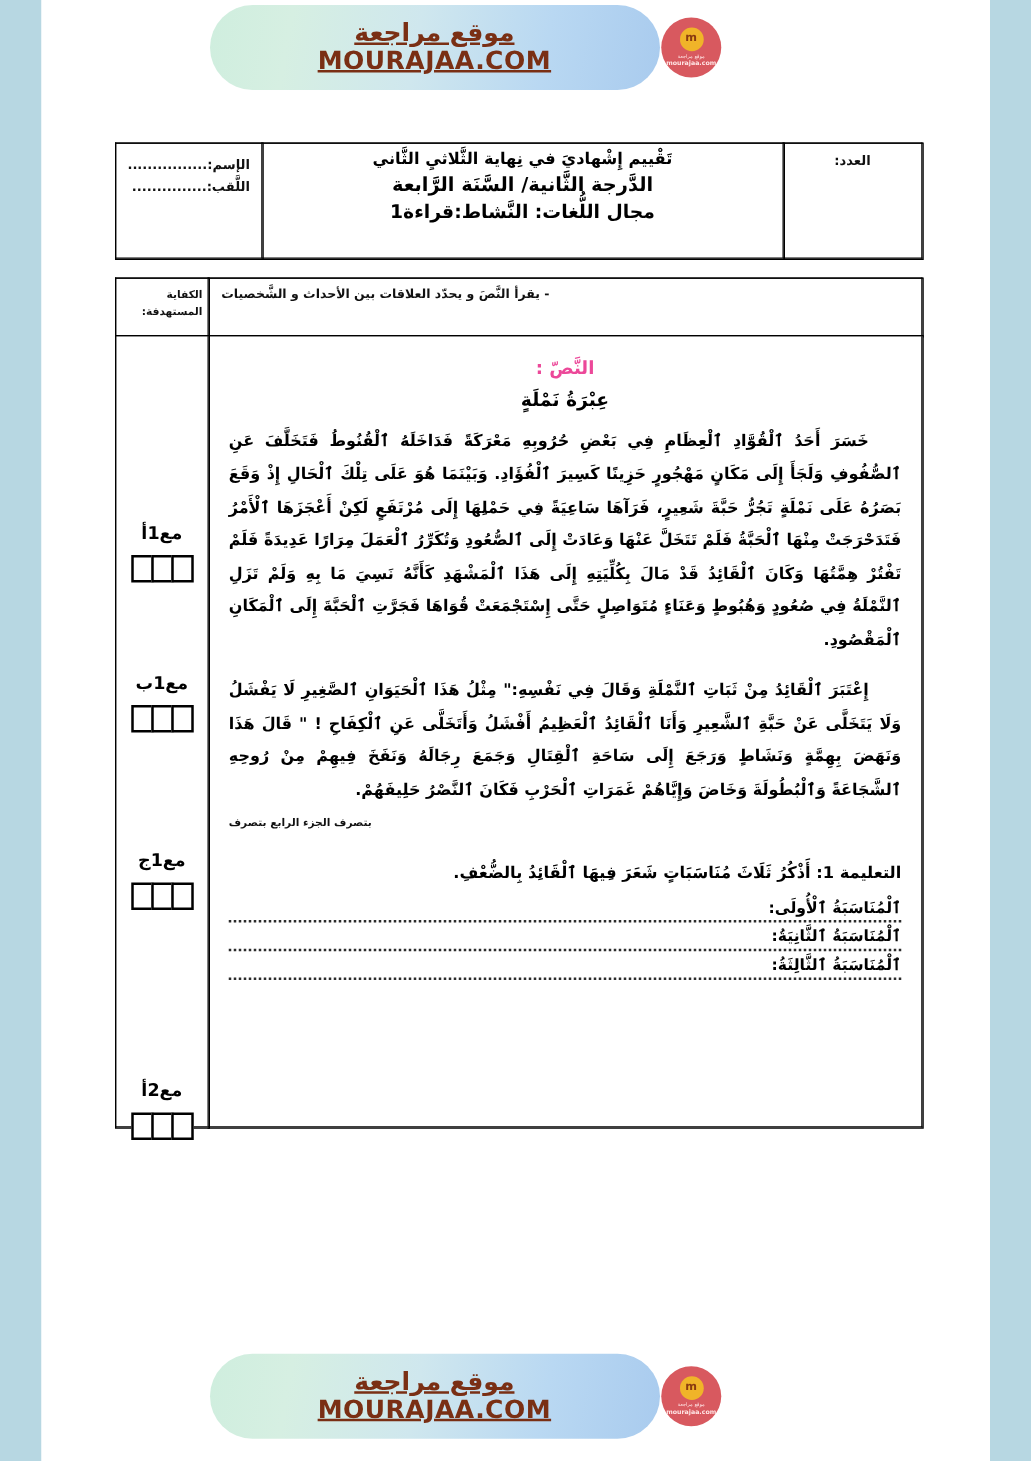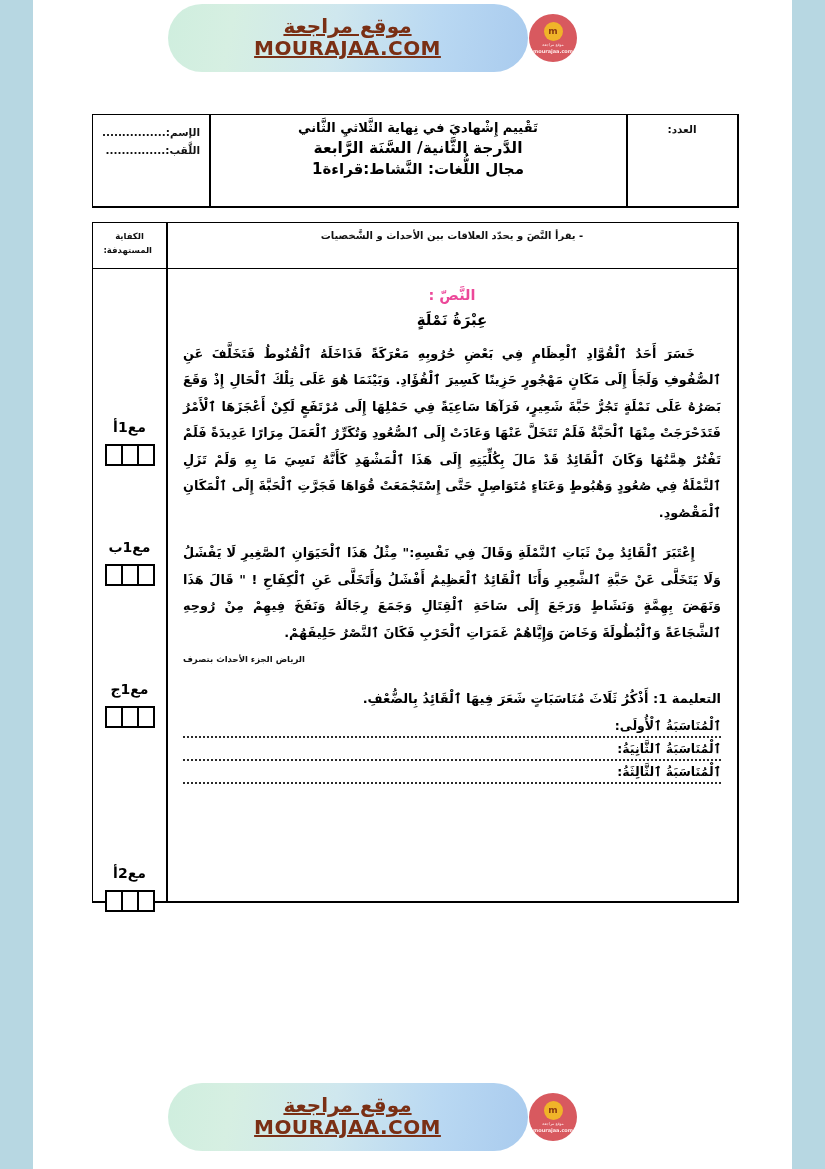--- a/index.html
+++ b/index.html
@@ -105,28 +105,28 @@
   
   .main-table {
     left: 92px; top: 222px;
     width: 645px; height: 680px;
     table-layout: fixed;
   }
   .col-comp { width: 74px; }
   .col-body { width: 571px; }
 
   .comp-head {
-    padding: 6px 14px; text-align: center;
+    padding: 6px 4px; 
     font-size: 8.5px; font-weight: bold; color: #111; line-height: 1.7;
     height: 46px;
   }
   .comp-body { padding: 0; vertical-align: top; }
 
   .obj-cell {
-    padding: 7px 10px; text-align: center; height: 46px;
+    padding: 7px 10px; text-align: left; height: 46px;
     font-size: 10px; font-weight: bold; color: #111;
   }
 
   
   .comp-stack { position: relative; width: 100%; height: 100%; }
   .comp-item { position: absolute; left: 0; width: 100%; text-align: center; }
   .comp-code {
     font-size: 14px; font-weight: bold; color: #000;
     margin-bottom: 9px; direction: rtl;
   }
@@ -239,21 +239,21 @@
     </tr>
     <tr>
       <td class="col-body comp-body">
         <div class="body-inner">
 
           <div class="lbl-nass">النَّصّ :</div>
           <div class="passage-title">عِبْرَةُ نَمْلَةٍ</div>
 
           <p class="para p1">خَسَرَ أَحَدُ ٱلْقُوَّادِ ٱلْعِظَامِ فِي بَعْضِ حُرُوبِهِ مَعْرَكَةً فَدَاخَلَهُ ٱلْقُنُوطُ فَتَخَلَّفَ عَنِ ٱلصُّفُوفِ وَلَجَأَ إِلَى مَكَانٍ مَهْجُورٍ حَزِينًا كَسِيرَ ٱلْفُؤَادِ. وَبَيْنَمَا هُوَ عَلَى تِلْكَ ٱلْحَالِ إِذْ وَقَعَ بَصَرُهُ عَلَى نَمْلَةٍ تَجُرُّ حَبَّةَ شَعِيرٍ، فَرَآهَا سَاعِيَةً فِي حَمْلِهَا إِلَى مُرْتَفَعٍ لَكِنْ أَعْجَزَهَا ٱلْأَمْرُ فَتَدَحْرَجَتْ مِنْهَا ٱلْحَبَّةُ فَلَمْ تَتَخَلَّ عَنْهَا وَعَادَتْ إِلَى ٱلصُّعُودِ وَتُكَرِّرُ ٱلْعَمَلَ مِرَارًا عَدِيدَةً فَلَمْ تَفْتُرْ هِمَّتُهَا وَكَانَ ٱلْقَائِدُ قَدْ مَالَ بِكُلِّيَتِهِ إِلَى هَذَا ٱلْمَشْهَدِ كَأَنَّهُ نَسِيَ مَا بِهِ وَلَمْ تَزَلِ ٱلنَّمْلَةُ فِي صُعُودٍ وَهُبُوطٍ وَعَنَاءٍ مُتَوَاصِلٍ حَتَّى إِسْتَجْمَعَتْ قُوَاهَا فَجَرَّتِ ٱلْحَبَّةَ إِلَى ٱلْمَكَانِ ٱلْمَقْصُودِ.</p>
           <p class="para p2">إِعْتَبَرَ ٱلْقَائِدُ مِنْ ثَبَاتِ ٱلنَّمْلَةِ وَقَالَ فِي نَفْسِهِ:" مِثْلُ هَذَا ٱلْحَيَوَانِ ٱلصَّغِيرِ لَا يَفْشَلُ وَلَا يَتَخَلَّى عَنْ حَبَّةِ ٱلشَّعِيرِ وَأَنَا ٱلْقَائِدُ ٱلْعَظِيمُ أَفْشَلُ وَأَتَخَلَّى عَنِ ٱلْكِفَاحِ ! " قَالَ هَذَا وَنَهَضَ بِهِمَّةٍ وَنَشَاطٍ وَرَجَعَ إِلَى سَاحَةِ ٱلْقِتَالِ وَجَمَعَ رِجَالَهُ وَنَفَخَ فِيهِمْ مِنْ رُوحِهِ ٱلشَّجَاعَةً وَٱلْبُطُولَةَ وَخَاضَ وَإِيَّاهُمْ غَمَرَاتِ ٱلْحَرْبِ فَكَانَ ٱلنَّصْرُ حَلِيفَهُمْ.</p>
-          <div class="source">الرياض الجزء الأحداث بتصرف</div>
+          <div class="source">بتصرف الجزء الرابع بتصرف</div>
 
           <div class="q-block">
             <div class="q-line">التعليمة 1: أَذْكُرُ ثَلَاثَ مُنَاسَبَاتٍ شَعَرَ فِيهَا ٱلْقَائِدُ بِالضُّعْفِ.</div>
 
             <div class="ans-row">
               <span class="ans-label">ٱلْمُنَاسَبَةُ ٱلْأُولَى:</span>
               <span class="ans-rule"></span>
             </div>
             <div class="ans-row">
               <span class="ans-label">ٱلْمُنَاسَبَةُ ٱلثَّانِيَةُ:</span>

